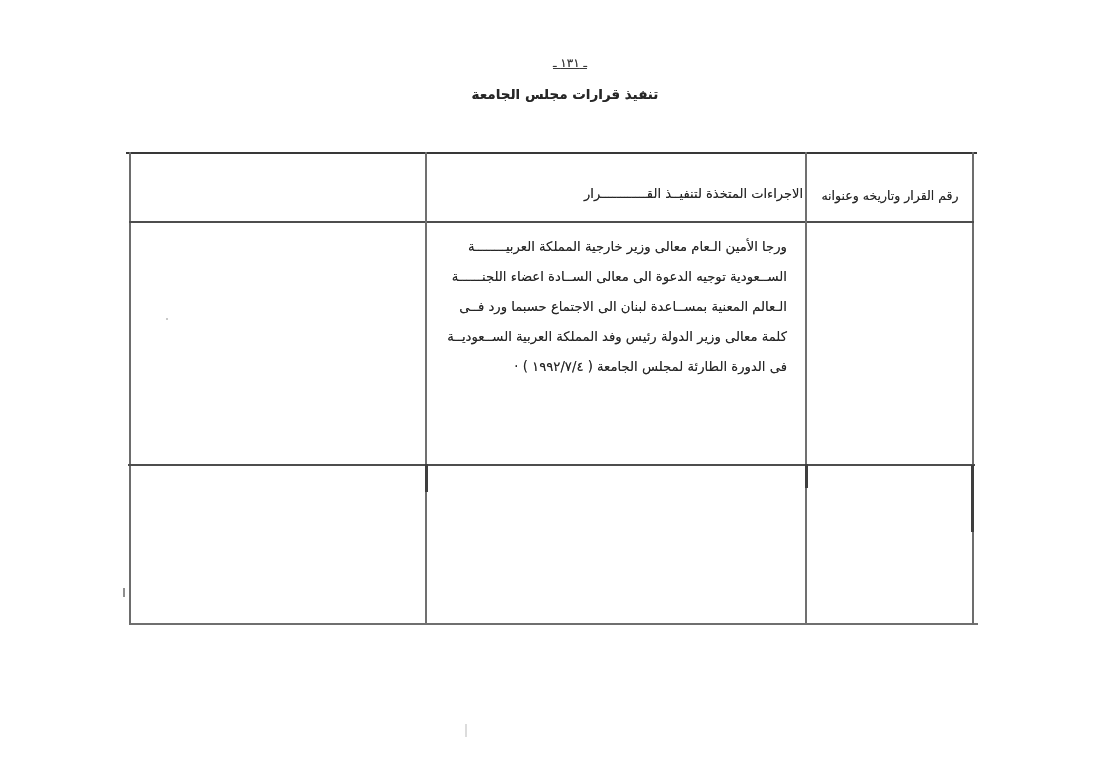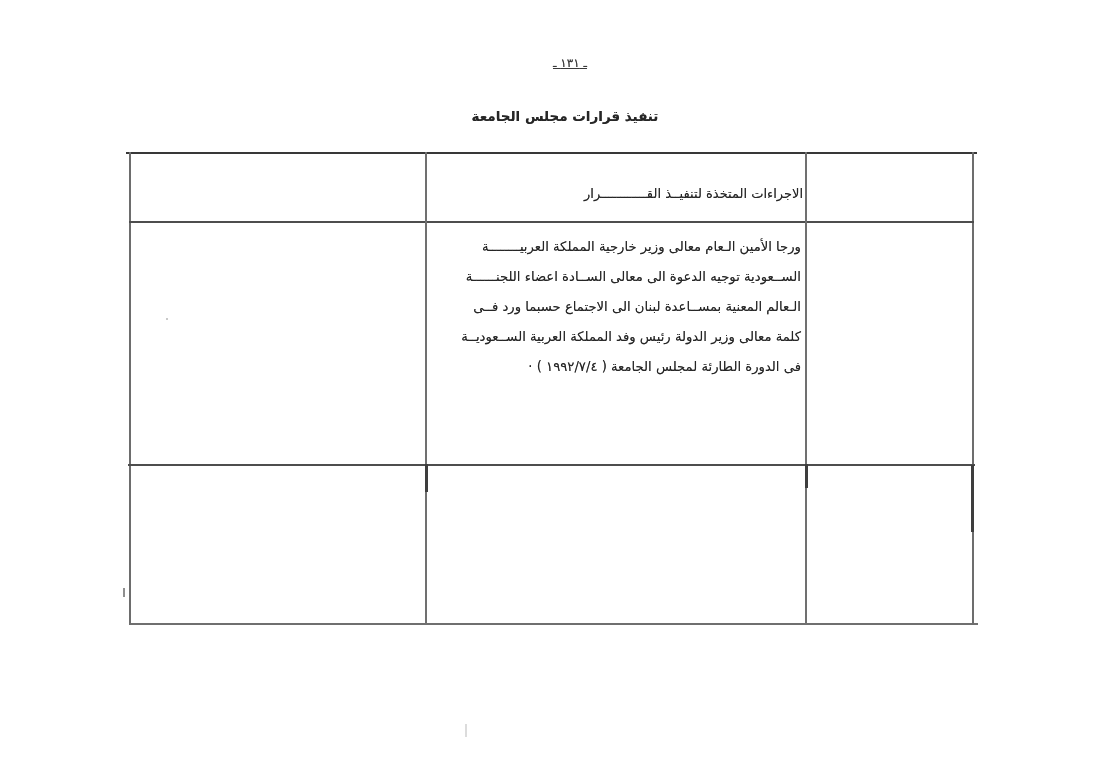--- a/index.html
+++ b/index.html
@@ -13,21 +13,21 @@
   .abs{position:absolute;}
   .rtl{direction:rtl;unicode-bidi:embed;}
   .scan-text{color:#262626;text-shadow:0 0 .5px rgba(40,40,40,.55);}
 
   
   .page-number{
     top:56px;left:480px;width:180px;height:18px;
     text-align:center;font-size:12px;letter-spacing:1px;color:#3a3a3a;text-decoration:underline;
   }
   .doc-title{
-    top:108px;left:455px;width:220px;height:20px;
+    top:86px;left:455px;width:220px;height:20px;
     text-align:center;font-size:13.5px;font-weight:700;
   }
 
   
   .table-wrap{left:129px;top:152px;width:845px;height:473px;}
   .bline{position:absolute;background:#6d6d6d;}
   .border-top{left:-3px;top:0;width:851px;height:2px;background:#383838;}
   .border-bottom{left:0;top:471px;width:849px;height:2px;background:#6f6f6f;}
   .border-left{left:0;top:0;width:2px;height:473px;}
   .border-right{left:843px;top:0;width:2px;height:473px;}
@@ -40,21 +40,21 @@
   .seg3{left:842px;top:313px;width:3px;height:67px;background:#3e3e3e;}
 
   
   .hdr{height:22px;line-height:22px;font-size:12.5px;}
   .hdr-decision{left:681px;top:33px;width:160px;text-align:center;}
   .hdr-actions{left:302px;top:31px;width:368px;text-align:right;padding-left:4px;font-size:13px;}
   .hdr-notes{left:52px;top:24px;width:180px;text-align:center;font-size:15px;font-weight:700;letter-spacing:.5px;}
 
   
   .actions-body{
-    left:306px;top:80px;width:366px;
+    left:292px;top:80px;width:366px;
     text-align:right;font-size:13.2px;
   }
   .actions-body .tline{height:30px;line-height:30px;white-space:nowrap;}
 
   
   .artifact{position:absolute;background:#9a9a9a;}
   .art-tick-left{left:123px;top:588px;width:2px;height:9px;background:#8f8f8f;}
   .art-tick-bottom{left:465px;top:724px;width:2px;height:13px;background:#dcdcdc;}
   .art-speck{left:166px;top:318px;width:2px;height:2px;background:#c9c9c9;}
 </style>
@@ -72,20 +72,21 @@
   <div class="bline border-left"></div>
   <div class="bline border-right"></div>
   <div class="bline line-header"></div>
   <div class="bline line-row"></div>
   <div class="bline div-col1"></div>
   <div class="bline div-col2"></div>
   <div class="bline seg1"></div>
   <div class="bline seg2"></div>
   <div class="bline seg3"></div>
 
+  <div class="abs hdr hdr-decision scan-text rtl">رقم القرار وتاريخه وعنوانه</div>
 
   <div class="abs hdr hdr-actions scan-text rtl">الاجراءات المتخذة لتنفيــذ القــــــــــــرار</div>
 
 
   <div class="abs actions-body rtl">
     <div class="tline scan-text">ورجا الأمين الـعام معالى وزير خارجية المملكة العربيــــــــة</div>
     <div class="tline scan-text">الســعودية توجيه الدعوة الى معالى الســادة اعضاء اللجنــــــة</div>
     <div class="tline scan-text">الـعالم المعنية بمســاعدة لبنان الى الاجتماع حسبما ورد فــى</div>
     <div class="tline scan-text">كلمة معالى وزير الدولة رئيس وفد المملكة العربية الســعوديــة</div>
     <div class="tline scan-text">فى الدورة الطارئة لمجلس الجامعة ( ١٩٩٢/٧/٤ ) ·</div>

